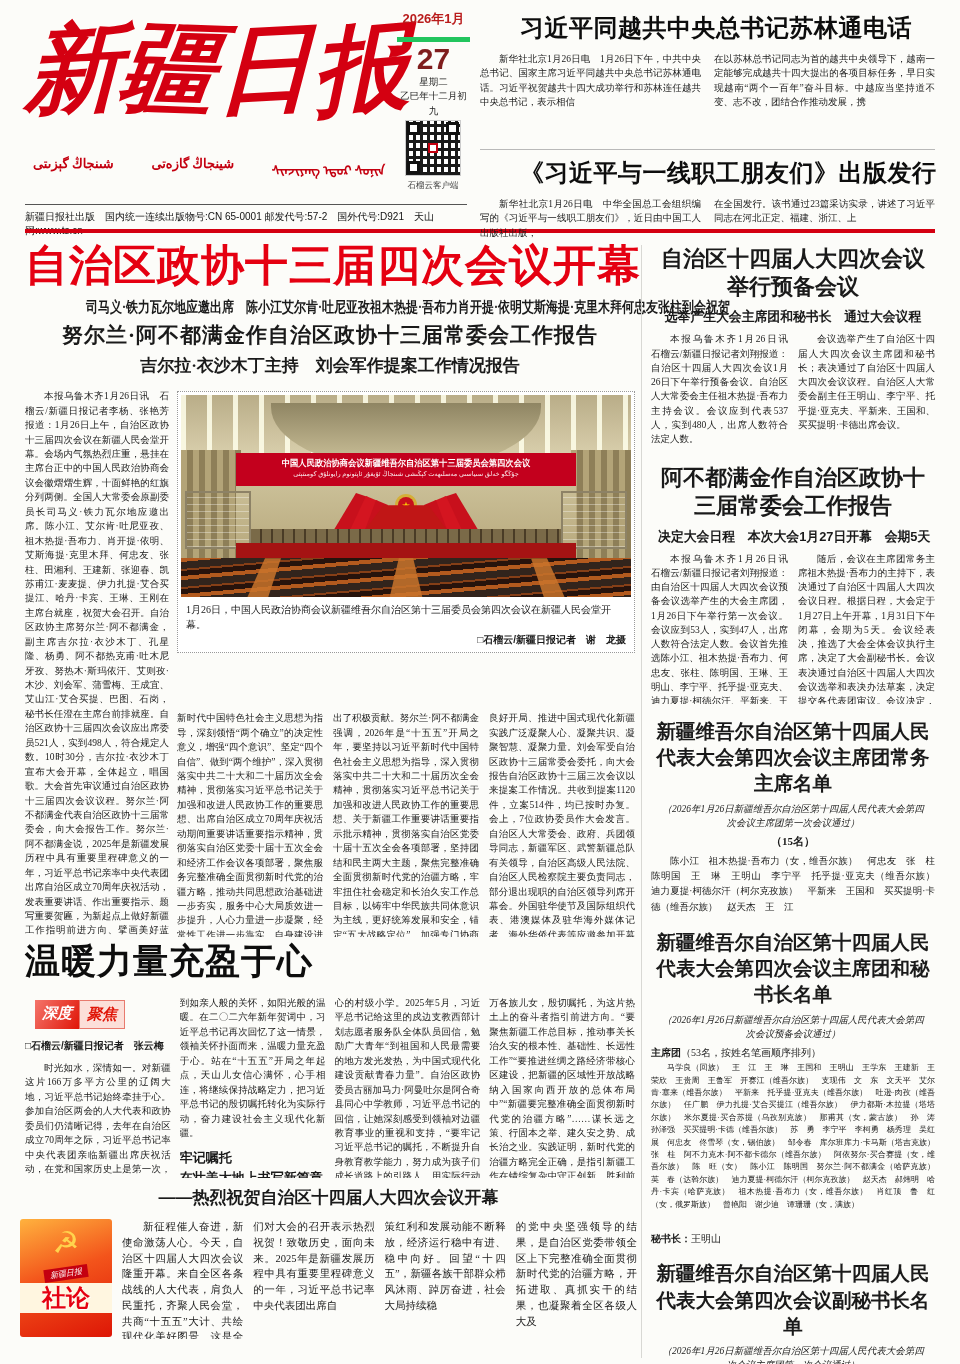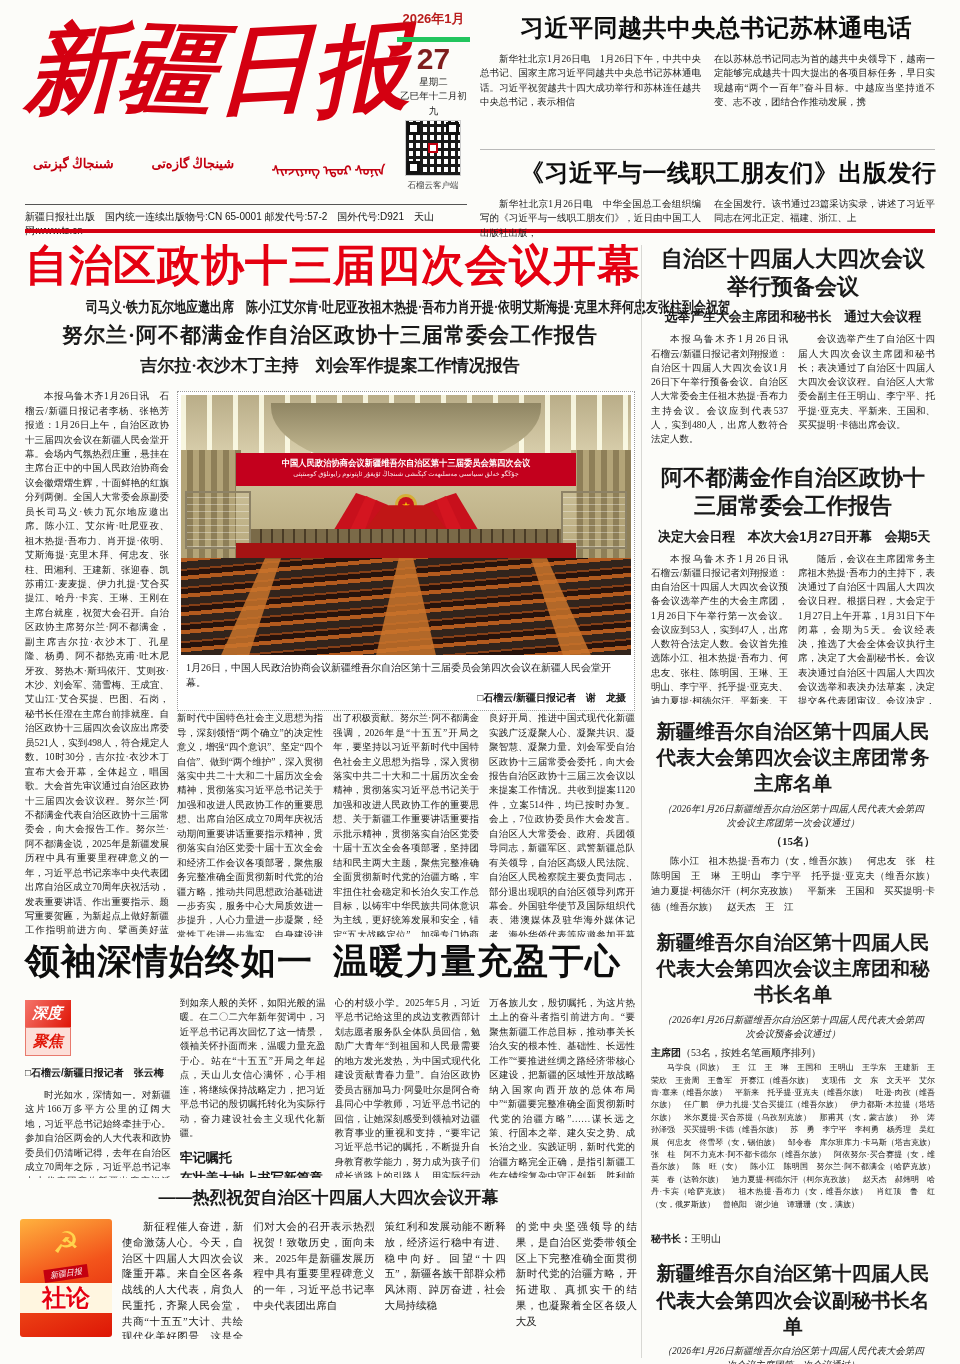--- a/index.html
+++ b/index.html
@@ -40,21 +40,21 @@
 
   
   .leadzone { position:absolute; left:25px; top:242px; width:610px; height:693px; }
   .lead-h { text-align:center; font-size:43px; line-height:1.1; font-weight:900; color:#e50011; white-space:nowrap; letter-spacing:1px; }
   .lead-sub1 { margin-top:9px; text-align:center; font-size:15px; font-weight:bold; white-space:nowrap; transform:scaleX(.8); transform-origin:center; }
   .lead-sub2 { margin-top:4px; text-align:center; font-size:21px; font-weight:bold; letter-spacing:1px; }
   .lead-sub3 { margin-top:5px; text-align:center; font-size:17px; font-weight:bold; }
   .lead-body { position:relative; margin-top:12px; height:548px; }
   .lead-col1 { position:absolute; left:0; top:0; width:144px; height:548px; overflow:hidden; font-size:9.5px; line-height:1.52; text-align:justify; }
   .photo-box { position:absolute; left:152px; top:2px; width:458px; border:1px dotted #999; padding:3px; background:#fff; }
-  .photo { position:relative; width:450px; height:260px; overflow:hidden; background:#c9bc95; }
+  .photo { position:relative; width:450px; height:202px; overflow:hidden; background:#c9bc95; }
   .ph-ceiling { position:absolute; left:0; top:0; width:100%; height:70px;
      background:linear-gradient(#b9ad88,#ded4b2),repeating-linear-gradient(90deg,rgba(255,255,235,.85) 0 5px,rgba(0,0,0,0) 5px 26px); background-blend-mode:lighten; }
   .ph-arch { position:absolute; left:90px; top:8px; width:270px; height:64px; background:linear-gradient(#8f8563,#cfc49c); border-radius:0 0 120px 120px/0 0 60px 60px; }
   .ph-curtL,.ph-curtR { position:absolute; top:55px; width:60px; height:120px; background:repeating-linear-gradient(90deg,#b3a478 0 6px,#8e7f58 6px 12px); }
   .ph-curtL{left:0;} .ph-curtR{right:0;}
   .ph-banner { position:absolute; left:55px; top:58px; width:340px; height:33px; background:#c3001d; color:#fff; text-align:center; padding-top:4px; }
   .ph-banner .b1 { font-size:9px; font-weight:bold; white-space:nowrap; transform:scaleX(.92); transform-origin:center; display:block; }
   .ph-banner .b2 { font-size:6.5px; opacity:.9; white-space:nowrap; overflow:hidden; display:block; }
   .ph-wall { position:absolute; left:55px; top:91px; width:340px; height:70px; background:linear-gradient(#cabf97,#b7a87c); }
   .ph-screen { position:absolute; top:98px; width:62px; height:54px; background:linear-gradient(#2b50c8,#3d6ae0); box-shadow:0 0 0 2px #8d8266;
@@ -90,21 +90,21 @@
   .rr-names { font-size:9.5px; line-height:1.6; text-align:justify; }
   .zx-names { font-size:8px; line-height:1.55; height:168px; overflow:hidden; text-align:justify; }
   .zx-label { font-size:10px; margin:5px 0 2px; }
   .zx-sec { font-size:10px; margin-top:2px; }
 
   
   .feature { position:absolute; left:25px; top:938px; width:610px; height:236px; }
   .f-h { display:flex; gap:20px; font-size:35px; font-weight:900; font-family:"Liberation Sans",sans-serif; white-space:nowrap; letter-spacing:1px; color:#0d0d0d; }
   .f-cols { margin-top:11px; display:flex; gap:9px; height:182px; overflow:hidden; }
   .f-cols .c { flex:1; overflow:hidden; font-size:9.5px; line-height:1.52; text-align:justify; }
-  .badge { margin:4px 0 9px; display:flex; width:fit-content; font-family:"Liberation Sans",sans-serif; font-weight:bold; font-size:15px; font-style:italic;flex-direction:column; }
+  .badge { margin:4px 10px 9px; display:flex; width:fit-content; font-family:"Liberation Sans",sans-serif; font-weight:bold; font-size:15px; font-style:italic; }
   .badge .b1 { background:linear-gradient(120deg,#f4756b,#e01507); color:#fff; padding:2px 7px; }
   .badge .b2 { background:#fcdfd9; color:#e01507; padding:2px 7px; border:1px solid #e87a6e; }
   .f-byline { font-size:10px; font-weight:bold; font-family:"Liberation Sans",sans-serif; margin:6px 0 8px; }
   .f-sub { text-align:left; font-weight:bold; font-size:13px; font-family:"Liberation Sans",sans-serif; line-height:1.5; margin:8px 0; }
 
   
   .editorial { position:absolute; left:20px; top:1180px; width:617px; height:182px; }
   .e-h { text-align:center; font-size:29px; font-weight:900; color:#e50011; font-family:"Liberation Sans",sans-serif; white-space:nowrap; letter-spacing:1px; }
   .e-sub { text-align:center; font-size:17px; font-weight:bold; margin-top:6px; font-family:"Liberation Sans",sans-serif; }
   .e-row { margin-top:10px; display:flex; gap:10px; height:120px; overflow:hidden; }
@@ -252,21 +252,20 @@
     <div class="zx-sec"><b>秘书长：</b><span>王明山</span></div>
     <div class="rr-gap"></div>
 
     <div class="rr-h3">新疆维吾尔自治区第十四届人民代表大会第四次会议副秘书长名单</div>
     <div class="rr-note">（2026年1月26日新疆维吾尔自治区第十四届人民代表大会第四次会议主席团第一次会议通过）</div>
 
   </div>
 
   <div class="feature">
     <div class="f-h">
-      <span>领袖深情始终如一</span>
       <span>温暖力量充盈于心</span>
     </div>
     <div class="f-cols">
       <div class="c">
         <div class="badge">
           <span class="b1">深度</span>
           <span class="b2">聚焦</span>
         </div>
         <div class="f-byline">□石榴云/新疆日报记者　张云梅</div>
         <div class="ind">时光如水，深情如一。对新疆这片166万多平方公里的辽阔大地，习近平总书记始终牵挂于心。参加自治区两会的人大代表和政协委员们仍清晰记得，去年在自治区成立70周年之际，习近平总书记率中央代表团亲临新疆出席庆祝活动，在党和国家历史上是第一次，也是党的十八大以来，习近平总书记第四次来到新疆。人民领袖每一次来到新疆，都让边疆各族人民感受</div>

